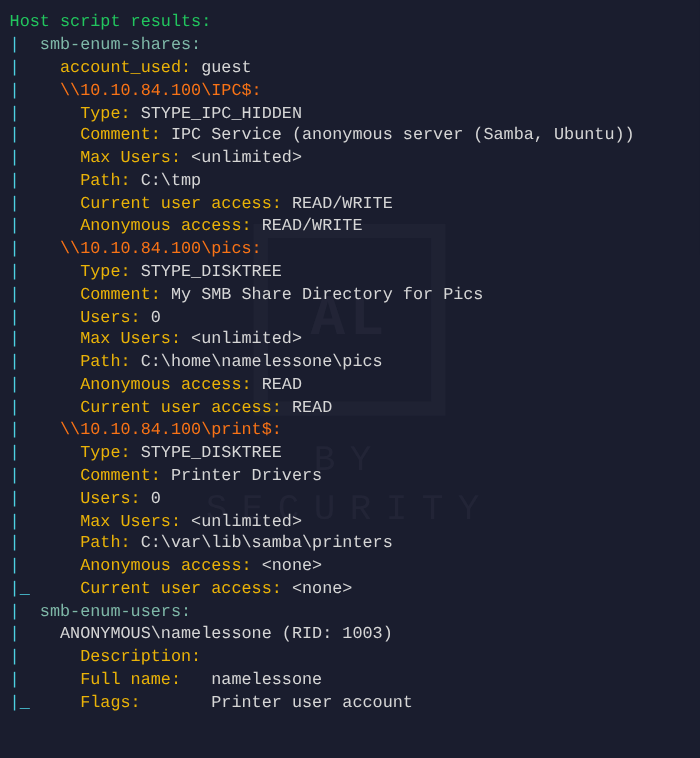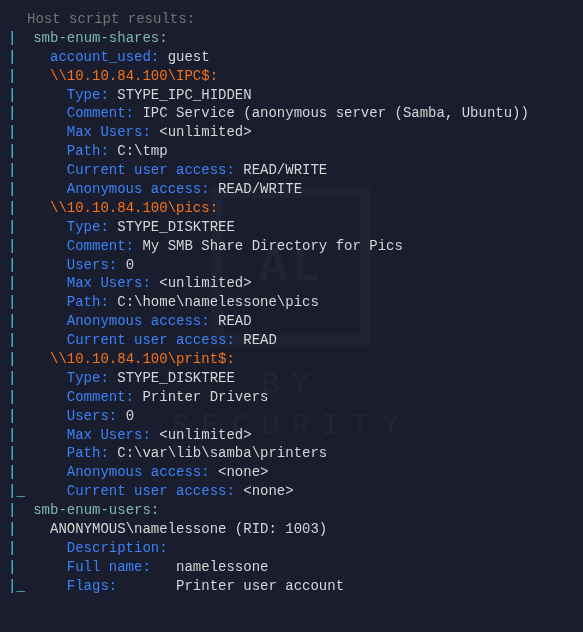--- a/index.html
+++ b/index.html
@@ -40,24 +40,24 @@
     }
     .watermark .txt {
       font-size: 30px;
       font-weight: 400;
       letter-spacing: 12px;
       color: rgba(140,145,165,0.07);
     }
     .content { position: relative; z-index: 1; }
     .line { white-space: pre; }
     .bar   { color: #4dd0e1; }
-    .title { color: #737373; margin-left: 19px; }
+    .title { color: #22c55e; }
     .sect  { color: #7fb8a8; }
     .share { color: #f97316; }
-    .lblk  { color: #3b82f6; }
+    .lblk  { color: #eab308; }
     .val   { color: #d6d6d6; }
   </style>
 </head>
 <body>
 
 <div class="watermark">
   <div class="box">
       <span>AL</span>
     </div>
   <div class="txt">BY           SECURITY</div>

